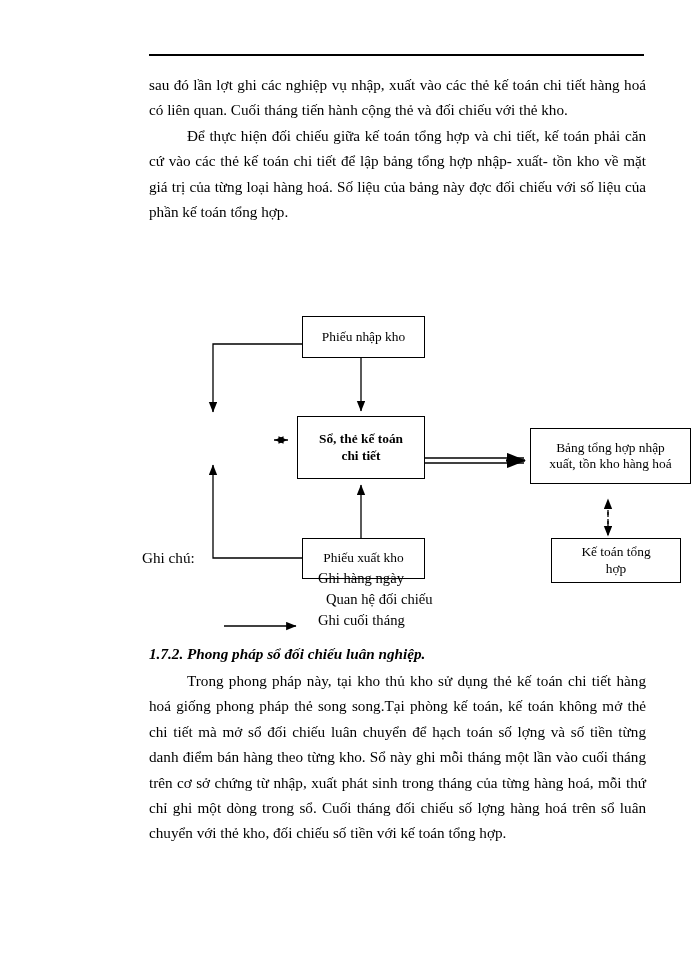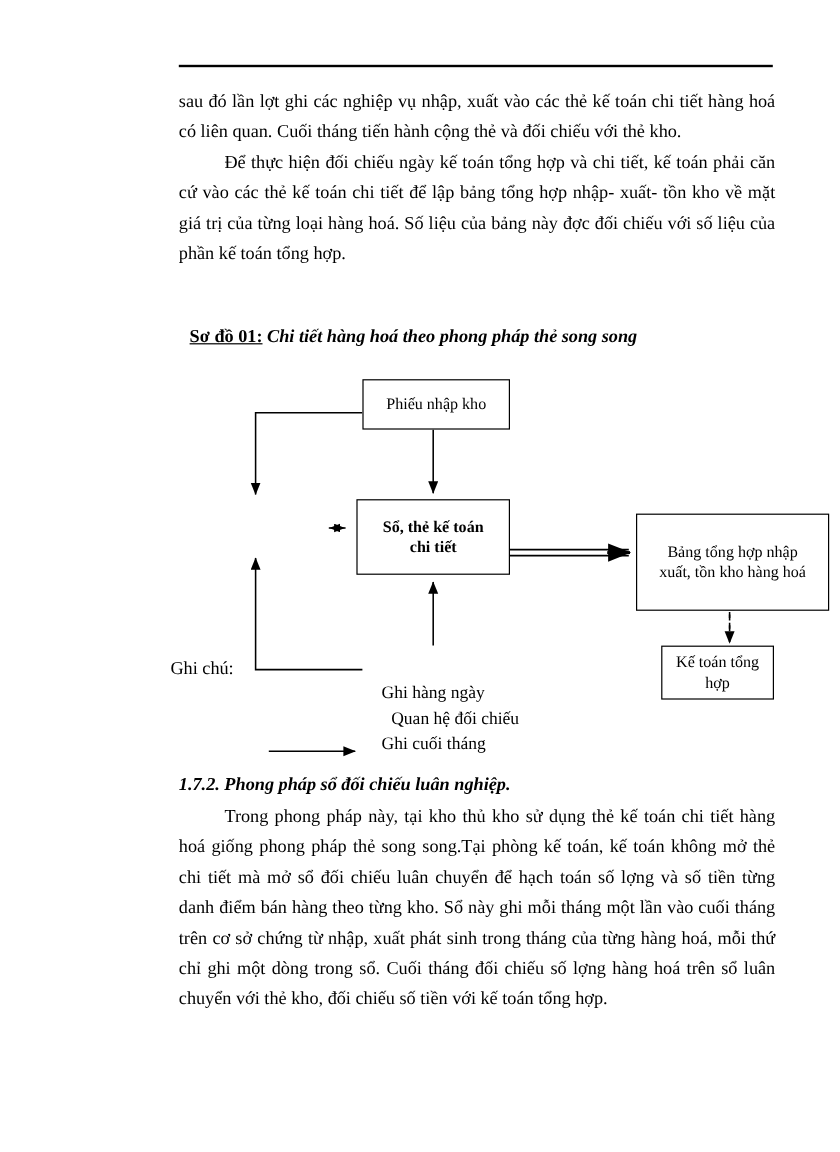--- a/index.html
+++ b/index.html
@@ -83,22 +83,22 @@
     text-align: center;
     font-size: 13.4px;
     line-height: 16.5px;
     z-index: 3;
   }
   .dbox span { display: block; padding: 0 4px; }
 
   .box-nhapkho   { left: 256px; top: 16px;  width: 123px; height: 42px; justify-content: center; }
   .box-thekho    { left: 116px; top: 117px; width: 103px; height: 42px; }
   .box-sothe     { left: 251px; top: 116px; width: 128px; height: 63px; font-weight: bold; }
-  .box-bangth    { left: 484px; top: 128px; width: 161px; height: 81px; }
-  .box-ketoan    { left: 505px; top: 238px; width: 94px; height: 45px; }
+  .box-bangth    { left: 484px; top: 128px; width: 161px; height: 56px; }
+  .box-ketoan    { left: 505px; top: 238px; width: 130px; height: 45px; }
   .box-xuatkho   { left: 256px; top: 238px; width: 123px; height: 41px; }
 
   .dsvg {
     position: absolute;
     left: 0; top: 0;
     width: 700px; height: 350px;
     z-index: 1;
   }
 
   .ghichu-label {
@@ -145,27 +145,23 @@
 </style>
 </head>
 <body>
 
 <div class="page">
 
   <div class="top-rule"></div>
 
   <div class="body-text">
     <p>sau đó lần lợt  ghi các nghiệp vụ nhập, xuất vào các thẻ kế toán chi tiết hàng hoá có liên quan. Cuối tháng tiến hành cộng thẻ và đối chiếu với thẻ kho.</p>
-    <p class="indent">Để thực hiện đối chiếu ngày kế toán tổng hợp và chi tiết, kế toán phải căn cứ vào các thẻ kế toán chi tiết để lập bảng tổng hợp nhập- xuất- tồn kho về mặt giá trị của từng loại hàng hoá. Số liệu của bảng này đợc  đối chiếu với số liệu của phần kế toán tổng hợp.</p>
+    <p class="indent">Để thực hiện đối chiếu giữa kế toán tổng hợp và chi tiết, kế toán phải căn cứ vào các thẻ kế toán chi tiết để lập bảng tổng hợp nhập- xuất- tồn kho về mặt giá trị của từng loại hàng hoá. Số liệu của bảng này đợc  đối chiếu với số liệu của phần kế toán tổng hợp.</p>
   </div>
 
-  <div class="schema-caption">
-    <span class="lbl">Sơ đồ 01:</span>
-    <span class="ttl">Chi tiết hàng hoá theo phong   pháp thẻ song song</span>
-  </div>
 
   <div class="diagram">
 
     <svg class="dsvg" viewBox="0 0 700 350">
       <defs>
         <marker id="ah" markerWidth="9" markerHeight="9" refX="7.6" refY="3.2" orient="auto" markerUnits="strokeWidth">
           <path d="M0,0 L8,3.2 L0,6.4 z" fill="#000"></path>
         </marker>
         <marker id="ahs" markerWidth="8" markerHeight="8" refX="6.6" refY="2.8" orient="auto" markerUnits="strokeWidth">
           <path d="M0,0 L7,2.8 L0,5.6 z" fill="#000"></path>
@@ -220,20 +216,23 @@
       </span>
     </div>
 
     <div class="dbox box-ketoan">
       <span>
         <span style="display: block;">Kế toán tổng</span>
         <span style="display: block;">hợp</span>
       </span>
     </div>
 
+    <div class="dbox box-xuatkho">
+      <span>Phiếu xuất kho</span>
+    </div>
 
     <div class="ghichu-label">Ghi chú:</div>
 
     <div class="legend">
       <div>Ghi hàng ngày</div>
       <div class="l2">Quan hệ đối chiếu</div>
       <div>Ghi cuối tháng</div>
     </div>
   </div>
 

